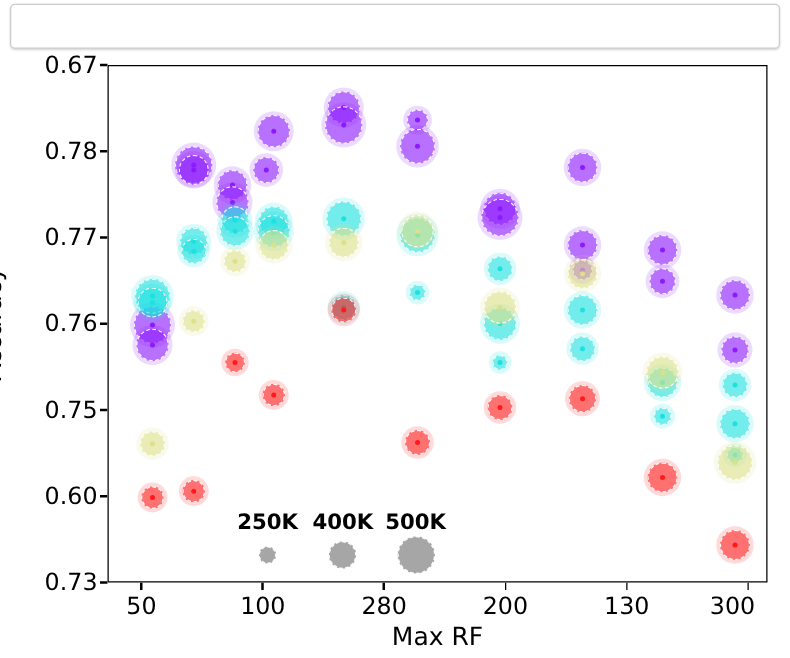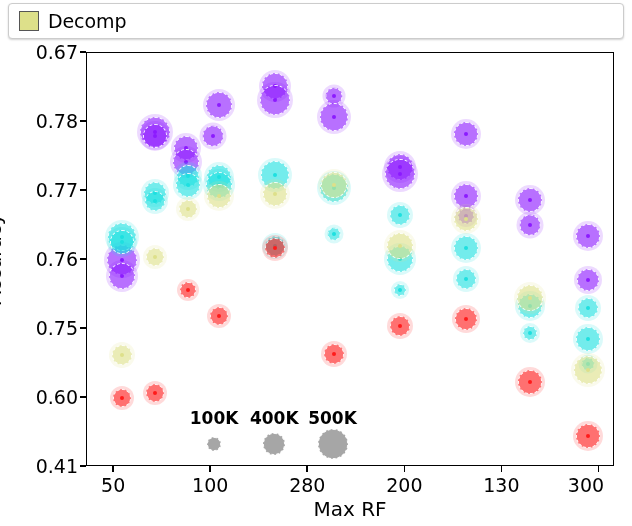--- a/index.html
+++ b/index.html
@@ -95,33 +95,29 @@
     border:1.4px dashed rgba(255,255,255,.92);
     box-sizing:border-box;
   }
 </style>
 </head>
 <body>
 
 <div id="root">
 
   <div id="legend">
-      <div class="leg-item">
-        <span class="leg-swatch" style="background: rgb(221, 224, 138);"></span>
-        <span class="leg-label">Decomp</span>
-      </div>
     </div>
 
   <div id="ylabel">Accuracy</div>
   <div id="xlabel">Max RF</div>
 
   <div id="yticks">
       <div class="ytick-line" style="top: 465.2px;"></div>
       <div class="ytick-wrap" style="top: 466px;">
-        <div class="ytick-lbl" style="width: 78px;">0.41</div>
+        <div class="ytick-lbl" style="width: 78px;">0.73</div>
       </div>
       <div class="ytick-line" style="top: 396.2px;"></div>
       <div class="ytick-wrap" style="top: 397px;">
         <div class="ytick-lbl" style="width: 78px;">0.60</div>
       </div>
       <div class="ytick-line" style="top: 327.2px;"></div>
       <div class="ytick-wrap" style="top: 328px;">
         <div class="ytick-lbl" style="width: 78px;">0.75</div>
       </div>
       <div class="ytick-line" style="top: 258.2px;"></div>
@@ -342,21 +338,21 @@
       <div class="core" style="left: 378.529px; top: 266.34px; background: rgb(255, 26, 26);"></div>
       <div class="pt" style="left: 442.588px; top: 329.13px; width: 30px; height: 30px; background: rgba(255, 26, 26, 0.16); border: none;"></div>
       <div class="pt" title="ND_Decomp" style="left: 442.588px; top: 329.13px; width: 24px; height: 24px; background: rgba(255, 26, 26, 0.55);"></div>
       <div class="core" style="left: 442.588px; top: 329.13px; background: rgb(255, 26, 26);"></div>
       <div class="pt" style="left: 500.824px; top: 382.95px; width: 30px; height: 30px; background: rgba(255, 26, 26, 0.16); border: none;"></div>
       <div class="pt" title="ND_Decomp" style="left: 500.824px; top: 382.95px; width: 24px; height: 24px; background: rgba(255, 26, 26, 0.55);"></div>
       <div class="core" style="left: 500.824px; top: 382.95px; background: rgb(255, 26, 26);"></div>
     </div>
 
   <div id="sizelegend">
-      <div class="szlbl" style="left: 214.118px; top: 407.92px;">100K</div>
+      <div class="szlbl" style="left: 214.118px; top: 407.92px;">250K</div>
       <div class="szbub" style="left: 214.118px; top: 443.92px; width: 14px; height: 14px;"></div>
       <div class="szlbl" style="left: 274.294px; top: 407.92px;">400K</div>
       <div class="szbub" style="left: 274.294px; top: 443.92px; width: 22px; height: 22px;"></div>
       <div class="szlbl" style="left: 332.529px; top: 407.92px;">500K</div>
       <div class="szbub" style="left: 332.529px; top: 443.92px; width: 30px; height: 30px;"></div>
     </div>
 
 </div>
 
 </body></html>

